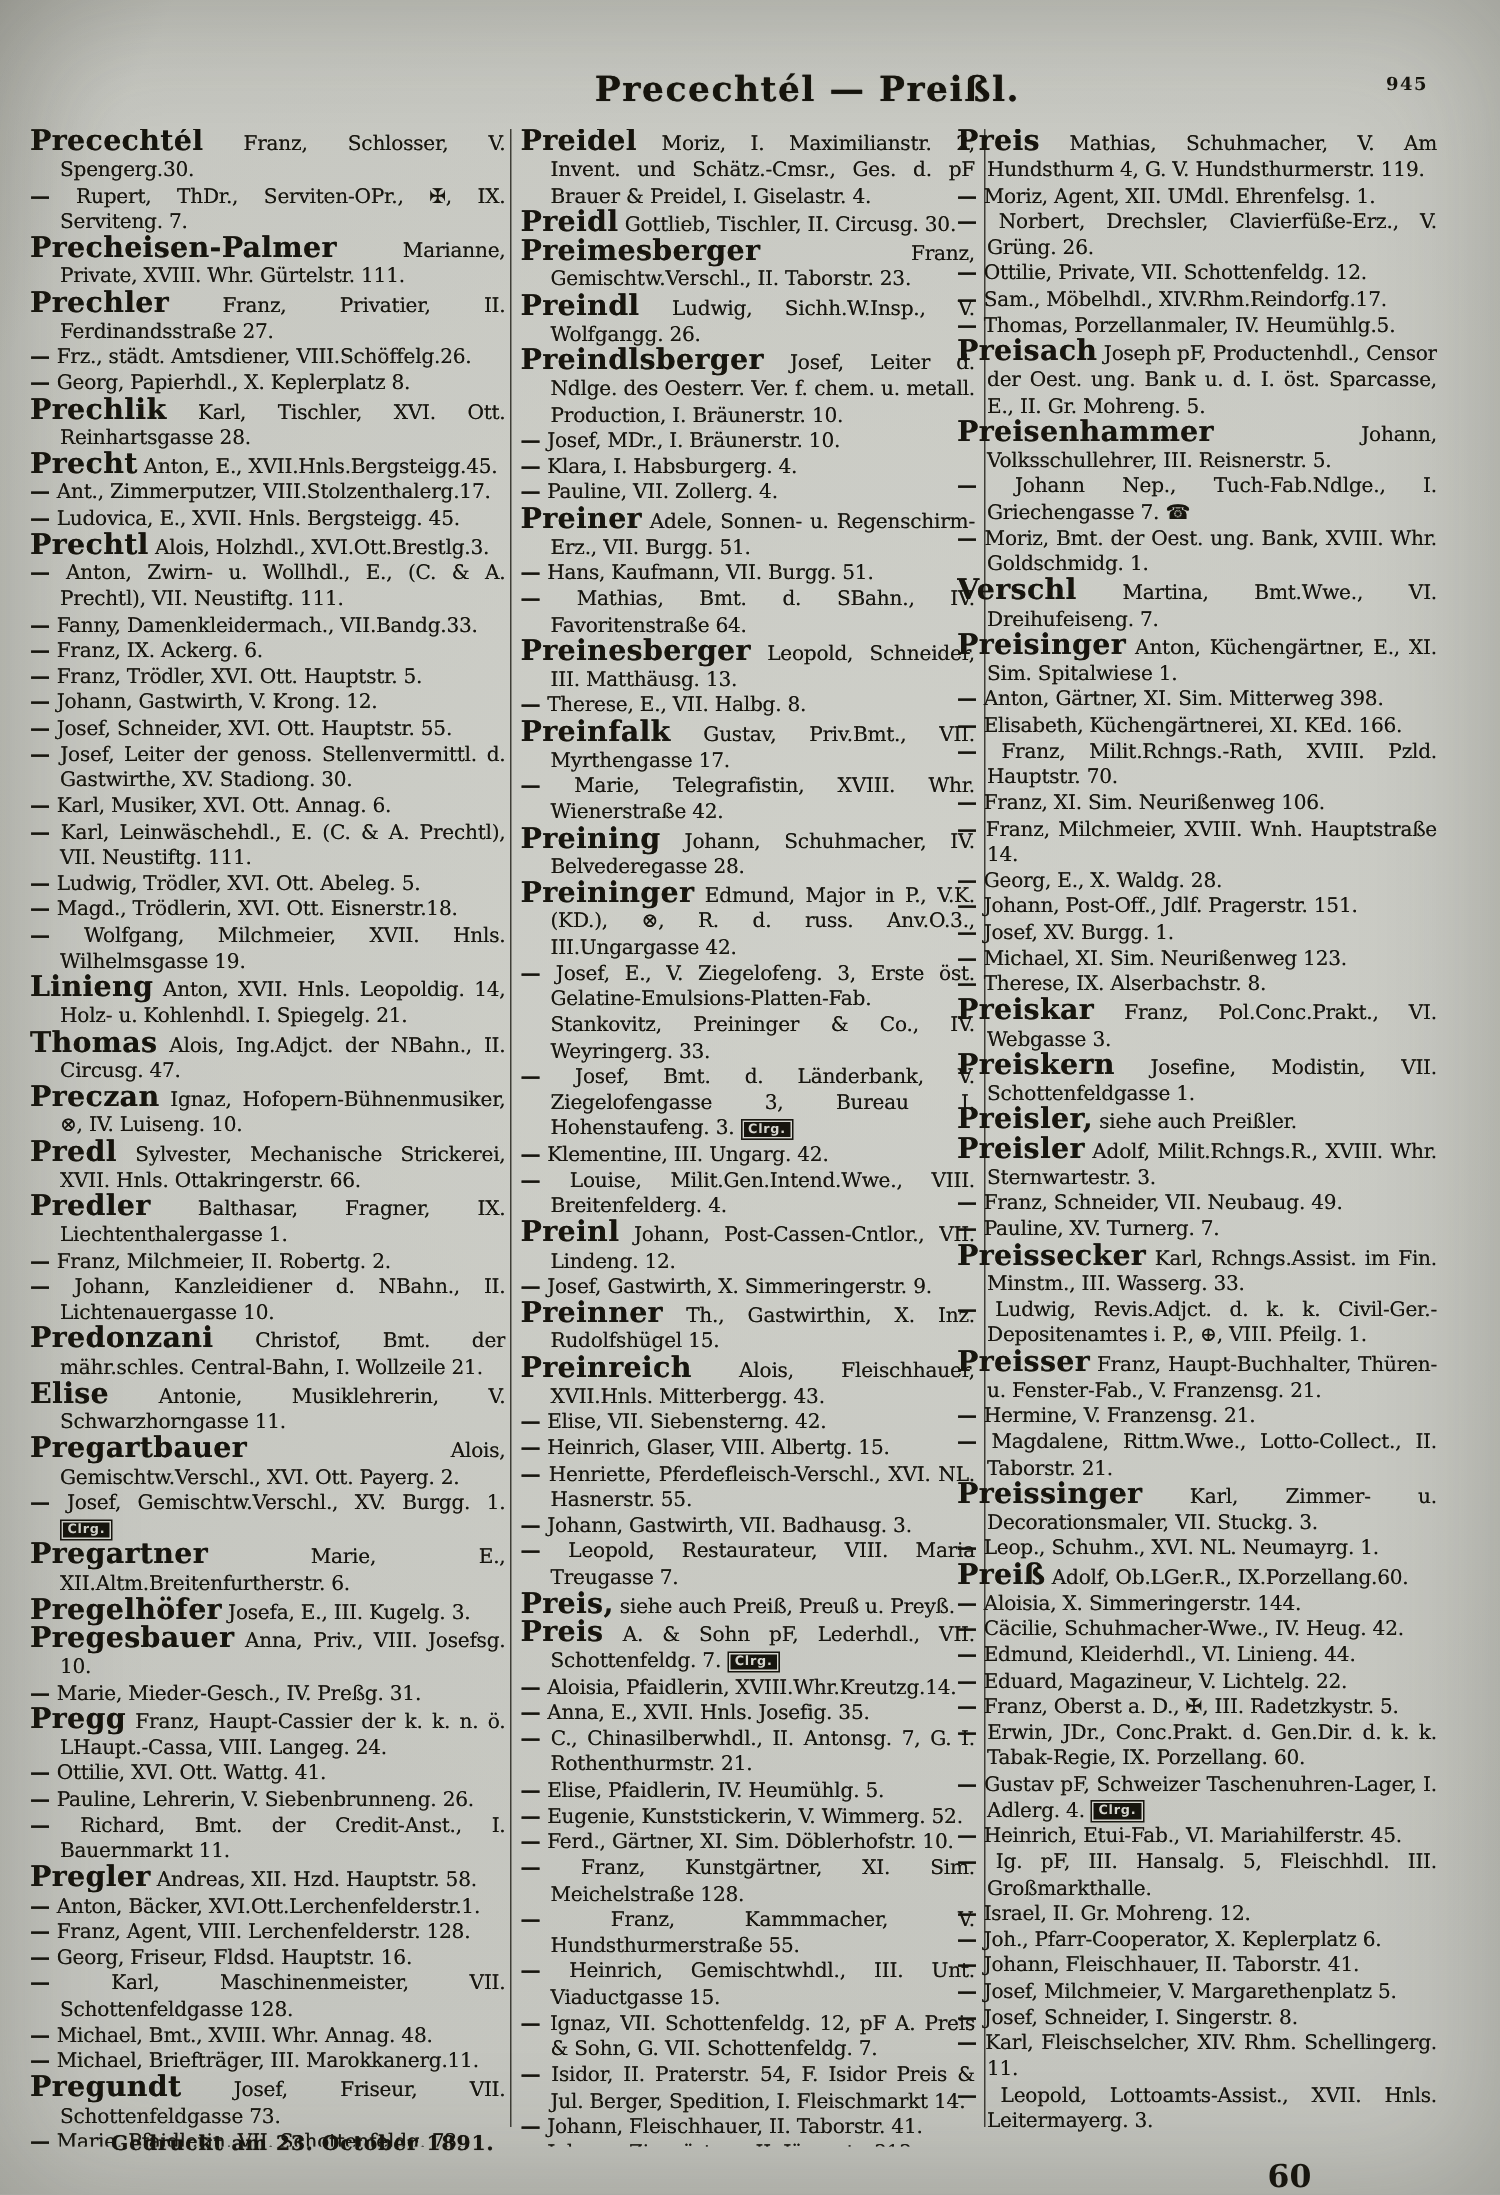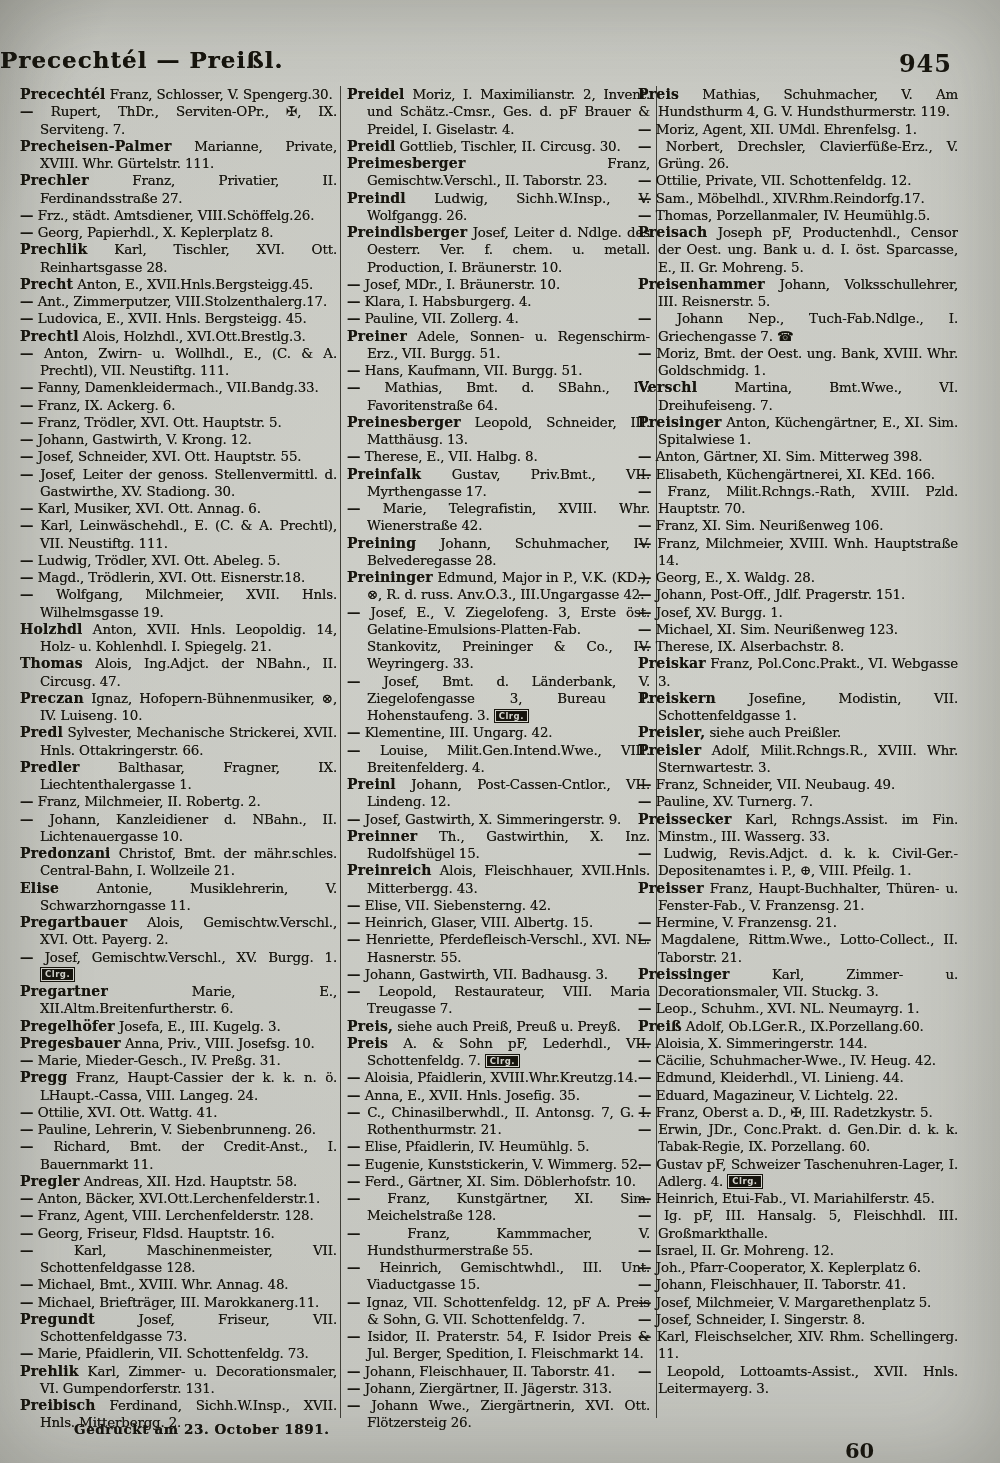--- a/index.html
+++ b/index.html
@@ -12,45 +12,45 @@
   .page {
     position:absolute; inset:0;
     background:
       radial-gradient(ellipse 130% 90% at 58% 42%, rgba(215,216,209,.55) 0%, rgba(200,201,194,.3) 55%, rgba(0,0,0,0) 100%),
       linear-gradient(115deg, rgba(60,58,50,.18) 0%, rgba(0,0,0,0) 7%),
       linear-gradient(0deg, #c3c4be, #c6c7c1);
   }
   .vignette { position:absolute; inset:0; box-shadow: inset 0 0 90px rgba(40,38,30,.28); pointer-events:none; }
 
   .header-title {
-    position:absolute; top:46px; left:0; width:680px; text-align:left;
+    position:absolute; top:46px; left:0; width:680px; text-align:right;
     font-size:23px; font-weight:bold; letter-spacing:1px;
     text-shadow:0 0 .5px rgba(20,18,12,.8);
   }
   .page-number {
     position:absolute; top:49px; right:48px;
-    font-size:24px; font-weight:bold; letter-spacing:1px;margin-left:44px;
+    font-size:12px; font-weight:bold; letter-spacing:1px;margin-left:44px;
   }
 
   .col { position:absolute; top:86px; height:1345px; overflow:hidden; }
   .col-1 { left:20px;  width:317px; }
   .col-2 { left:347px; width:303px; }
   .col-3 { left:638px; width:320px; }
   .separator { position:absolute; top:86px; width:1px; height:1332px; background:#3f3e37; }
   .sep-1 { left:340px; }
   .sep-2 { left:656px; }
 
   .entry {
     font-size:13.4px; line-height:17.25px;
     text-align:justify; text-justify:inter-word;
     padding-left:20px; text-indent:-20px;
     letter-spacing:-0.15px;
     text-shadow:0 0 .4px rgba(22,20,14,.65);
   }
-  .entry .lead { font-weight:bold; font-size:14px; letter-spacing:.2px; }
+  .entry .lead { font-weight:bold; font-size:19px; letter-spacing:.2px; }
   .entry .dash { font-weight:bold; }
   .badge {
     display:inline-block; text-indent:0;
     font-family:"DejaVu Sans","Liberation Sans",sans-serif;
     font-size:8.5px; line-height:10.5px; font-weight:bold;
     padding:0 3px; margin-left:1px;
     background:#17150e; color:#d6d6cf;
     border:1px solid #d6d6cf; outline:1.5px solid #17150e;
     vertical-align:1.5px; letter-spacing:.5px;
     text-shadow:none;
@@ -90,21 +90,21 @@
       <div class="entry"><span class="dash">— </span>Franz, IX. Ackerg. 6.</div>
       <div class="entry"><span class="dash">— </span>Franz, Trödler, XVI. Ott. Hauptstr. 5.</div>
       <div class="entry"><span class="dash">— </span>Johann, Gastwirth, V. Krong. 12.</div>
       <div class="entry"><span class="dash">— </span>Josef, Schneider, XVI. Ott. Hauptstr. 55.</div>
       <div class="entry"><span class="dash">— </span>Josef, Leiter der genoss. Stellenvermittl. d. Gastwirthe, XV. Stadiong. 30.</div>
       <div class="entry"><span class="dash">— </span>Karl, Musiker, XVI. Ott. Annag. 6.</div>
       <div class="entry"><span class="dash">— </span>Karl, Leinwäschehdl., E. (C. &amp; A. Prechtl), VII. Neustiftg. 111.</div>
       <div class="entry"><span class="dash">— </span>Ludwig, Trödler, XVI. Ott. Abeleg. 5.</div>
       <div class="entry"><span class="dash">— </span>Magd., Trödlerin, XVI. Ott. Eisnerstr.18.</div>
       <div class="entry"><span class="dash">— </span>Wolfgang, Milchmeier, XVII. Hnls. Wilhelmsgasse 19.</div>
-      <div class="entry"><span class="lead">Holzhdl</span> Anton, XVII. Hnls. Leopoldig. 14, Holz- u. Kohlenhdl. I. Spiegelg. 21.</div>
+      <div class="entry"><span class="lead">Linieng</span> Anton, XVII. Hnls. Leopoldig. 14, Holz- u. Kohlenhdl. I. Spiegelg. 21.</div>
       <div class="entry"><span class="lead">Thomas</span> Alois, Ing.Adjct. der NBahn., II. Circusg. 47.</div>
       <div class="entry"><span class="lead">Preczan</span> Ignaz, Hofopern-Bühnenmusiker, ⊗, IV. Luiseng. 10.</div>
       <div class="entry"><span class="lead">Predl</span> Sylvester, Mechanische Strickerei, XVII. Hnls. Ottakringerstr. 66.</div>
       <div class="entry"><span class="lead">Predler</span> Balthasar, Fragner, IX. Liechtenthalergasse 1.</div>
       <div class="entry"><span class="dash">— </span>Franz, Milchmeier, II. Robertg. 2.</div>
       <div class="entry"><span class="dash">— </span>Johann, Kanzleidiener d. NBahn., II. Lichtenauergasse 10.</div>
       <div class="entry"><span class="lead">Predonzani</span> Christof, Bmt. der mähr.schles. Central-Bahn, I. Wollzeile 21.</div>
       <div class="entry"><span class="lead">Elise</span> Antonie, Musiklehrerin, V. Schwarzhorngasse 11.</div>
       <div class="entry"><span class="lead">Pregartbauer</span> Alois, Gemischtw.Verschl., XVI. Ott. Payerg. 2.</div>
       <div class="entry"><span class="dash">— </span>Josef, Gemischtw.Verschl., XV. Burgg. 1. <span class="badge">Clrg.</span></div>

